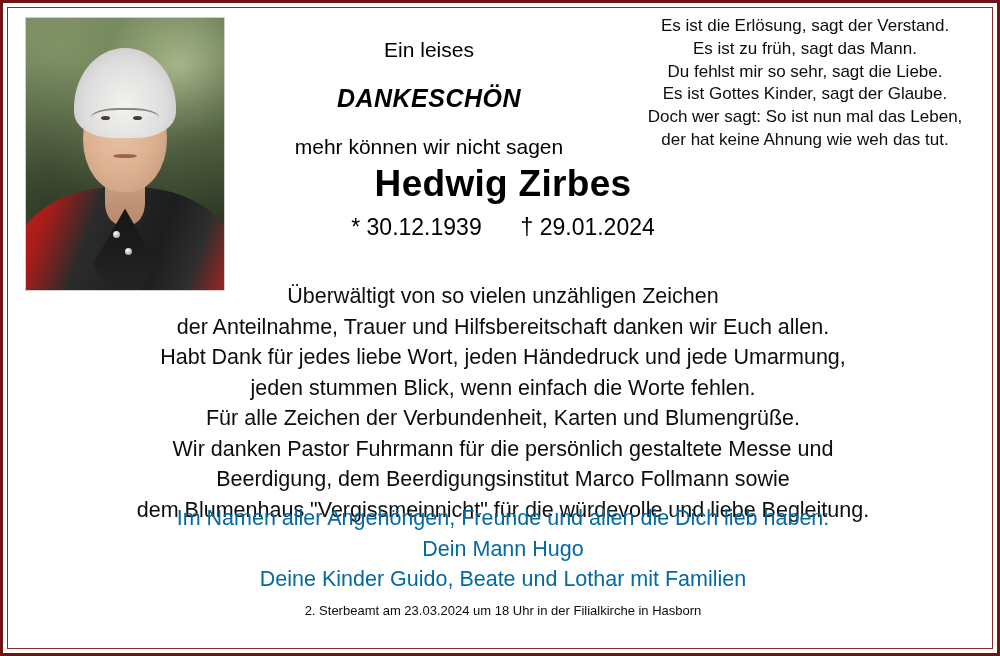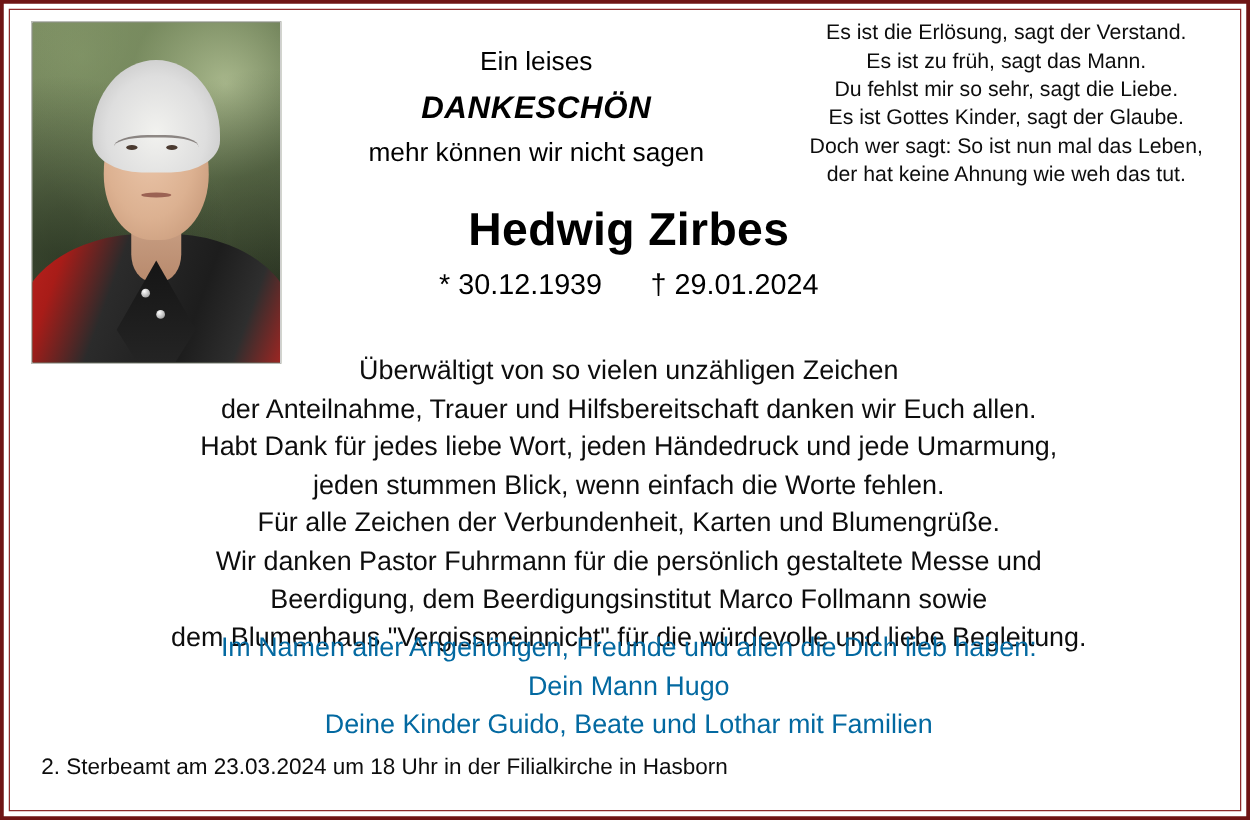--- a/index.html
+++ b/index.html
@@ -155,21 +155,21 @@
     font-size: 21px;
     line-height: 1.42;
     color: #000000;
   }
   .thanks-intro .emph {
     font-style: italic;
     font-weight: bold;
     font-size: 25px;
     letter-spacing: 0.5px;
     display: block;
-    margin: 4px 0;
+    margin: 16px 0;
   }
   .thanks-intro .ln { display: block; }
 
   .poem {
     position: absolute;
     left: 612px;
     top: 12px;
     width: 380px;
     text-align: center;
     font-size: 17px;
@@ -222,21 +222,22 @@
     line-height: 1.42;
     color: #0369a1;
   }
   .family .ln { display: block; }
 
   .footer {
     position: absolute;
     left: 30px;
     top: 600px;
     width: 940px;
-    font-size: 18px;
+    text-align: center;
+    font-size: 13px;
     color: #0d0d0d;
   }
 </style>
 </head>
 <body>
 
 <div class="notice">
   <div class="inner-frame"></div>
 
   <div class="portrait">

